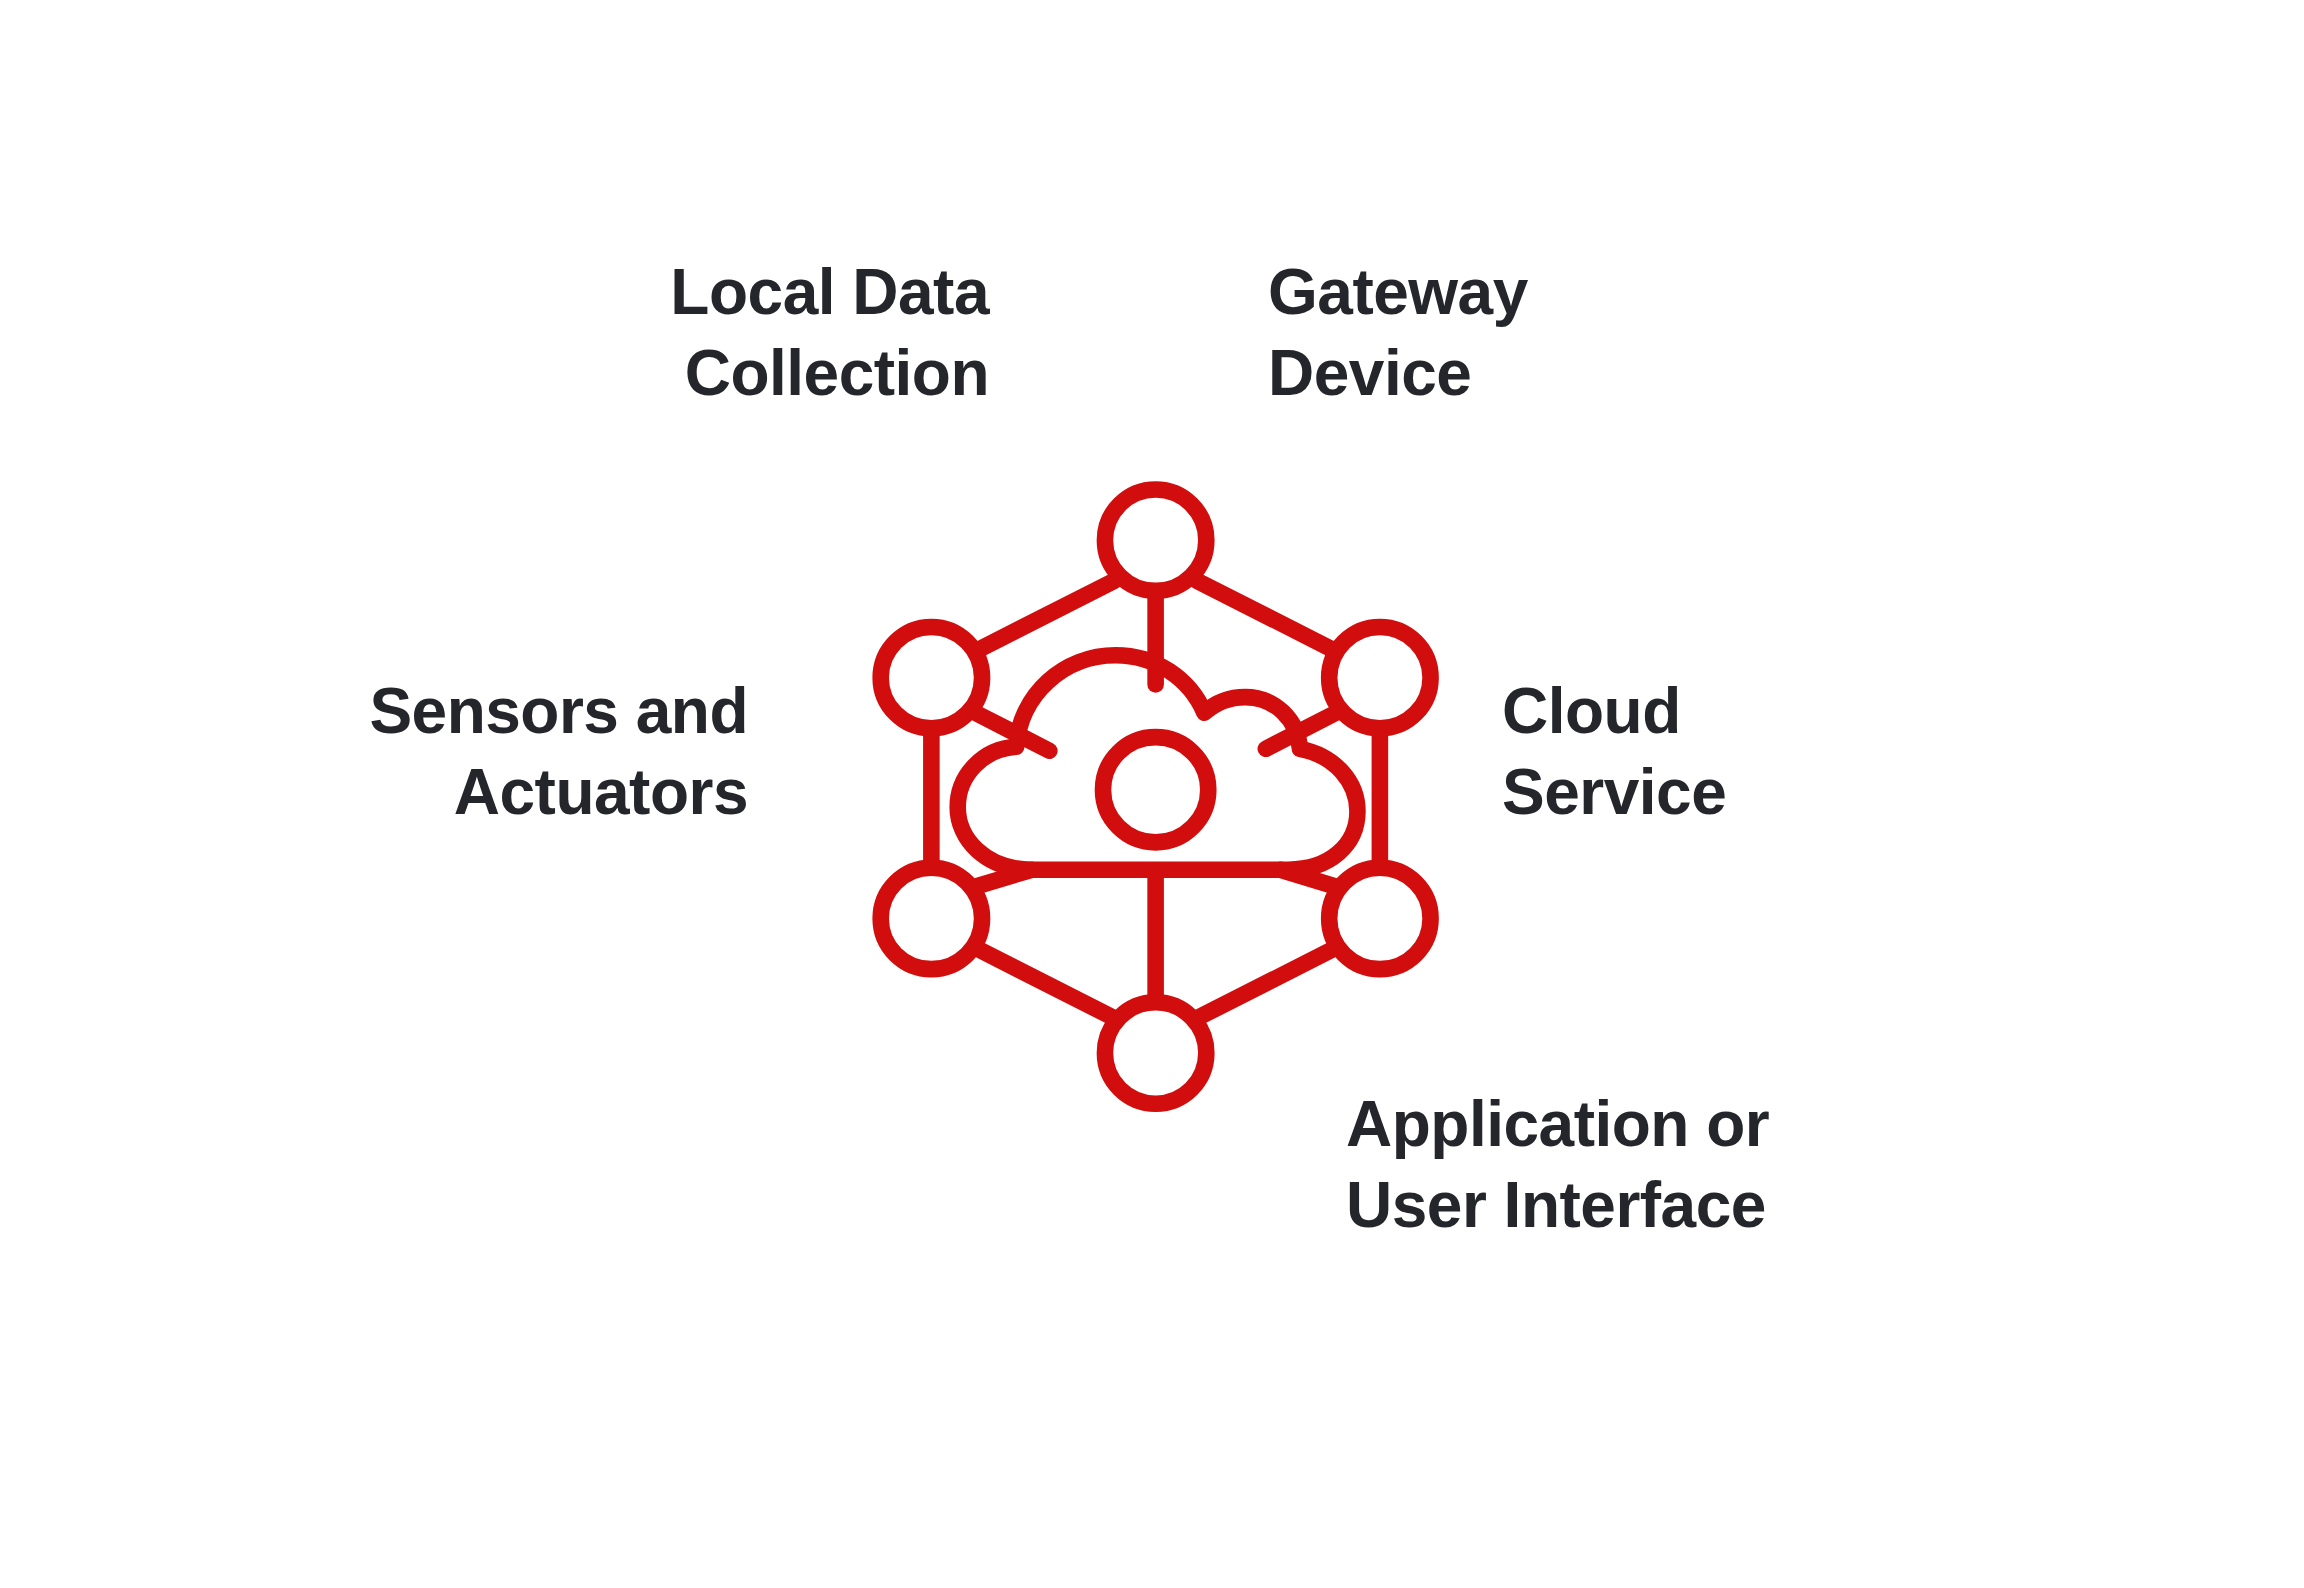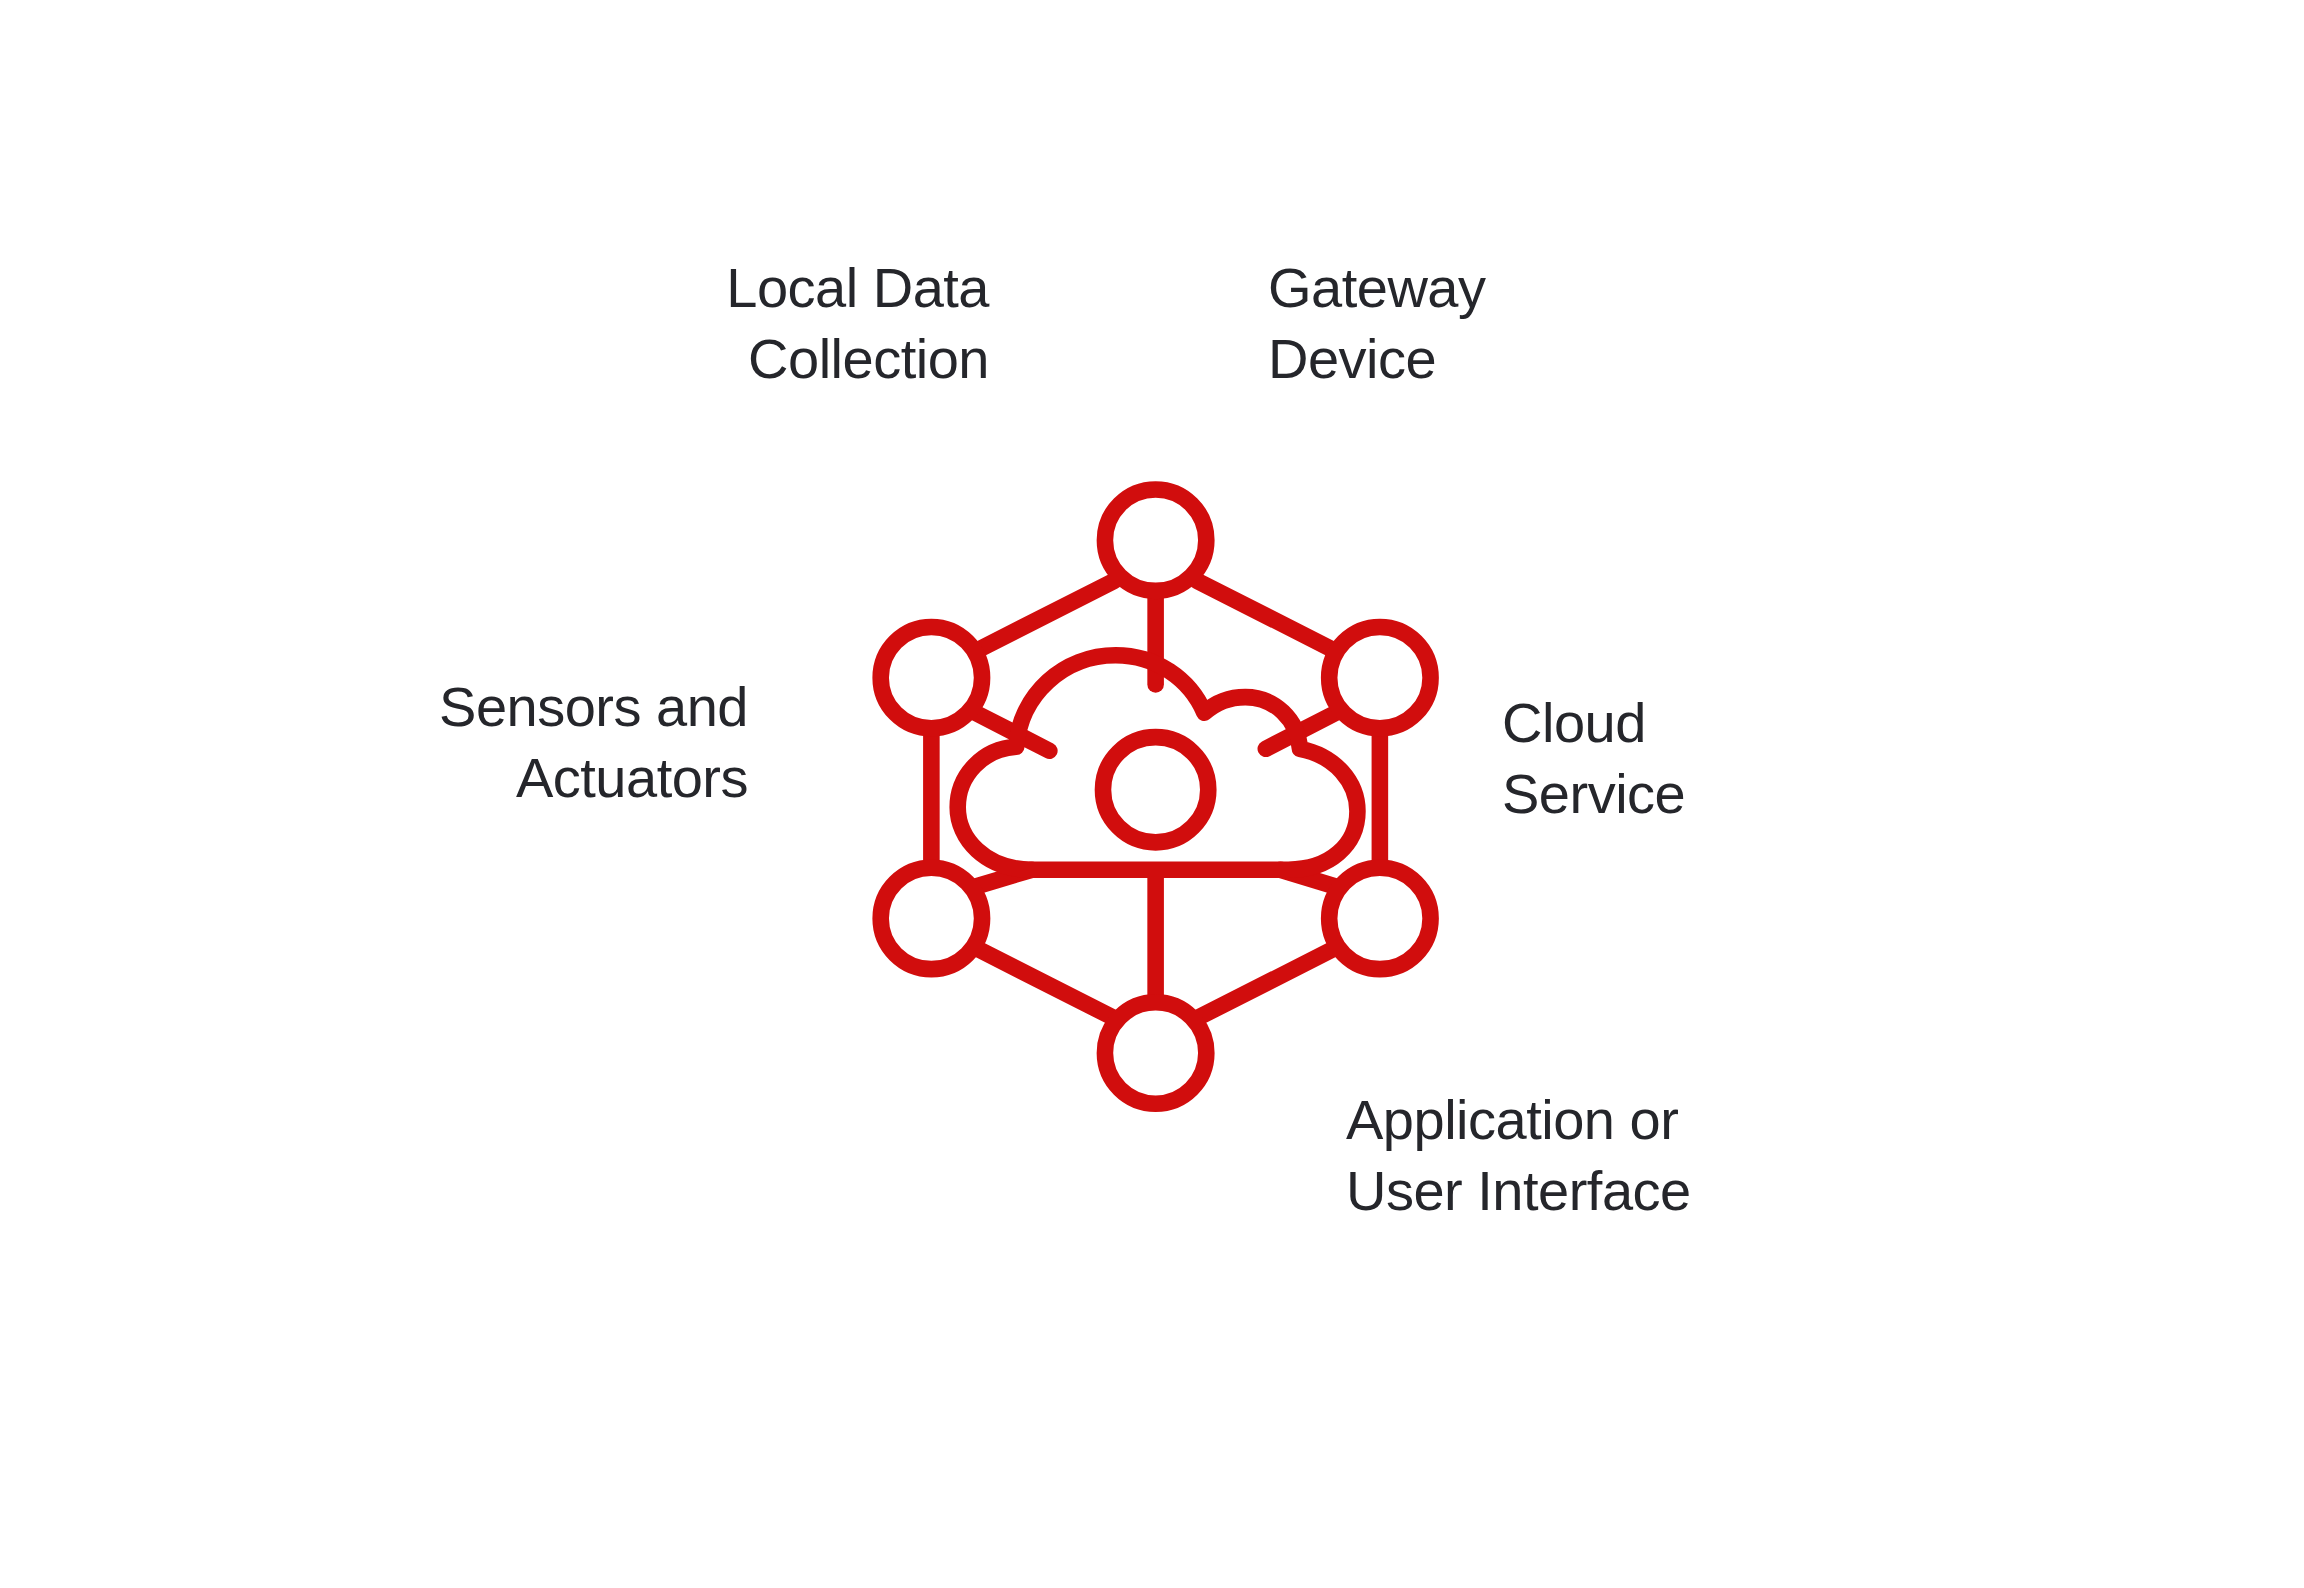--- a/index.html
+++ b/index.html
@@ -13,42 +13,42 @@
   #canvas {
     position: relative;
     width: 2305px;
     height: 1589px;
     background: #ffffff;
     overflow: hidden;
   }
   .label {
     position: absolute;
     color: #25262b;
-    font-weight: 400;
-    font-size: 56px;
+    font-weight: 700;
+    font-size: 64px;
     line-height: 1.27;
     letter-spacing: -0.5px;
     white-space: pre-line;
   }
   .label.right  { text-align: right; }
   .label.center { text-align: left; }
   .label.left   { text-align: left; }
 
   
   #label-local-data-collection {
     left: 293px;  top: 252px;  width: 696px;
   }
   #label-gateway-device {
     left: 1268px; top: 252px;  width: 585px;
   }
   #label-sensors-actuators {
     left: 59px;   top: 671px;  width: 689px;
   }
   #label-cloud-service {
-    left: 1502px; top: 671px;  width: 564px; margin-top: 16px;
+    left: 1502px; top: 671px;  width: 564px;
   }
   #label-interoperability {
     left: 195px;  top: 1129px; width: 792px;
   }
   #label-application-ui {
     left: 1346px; top: 1084px; width: 720px;
   }
   #label-api {
     left: 936px;  top: 1315px; width: 419px;
   }

